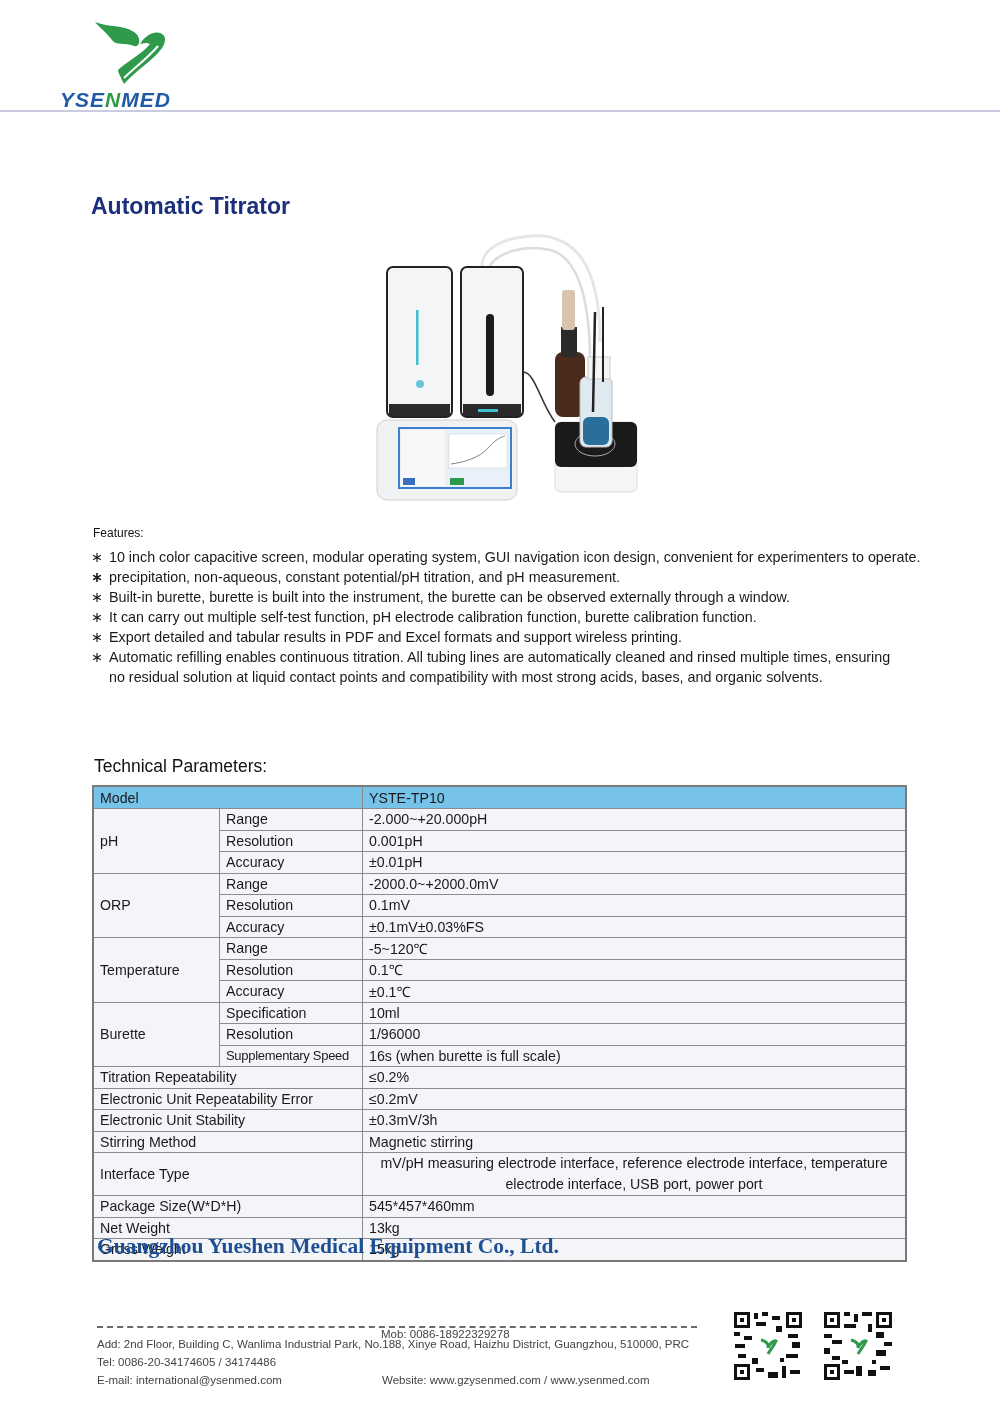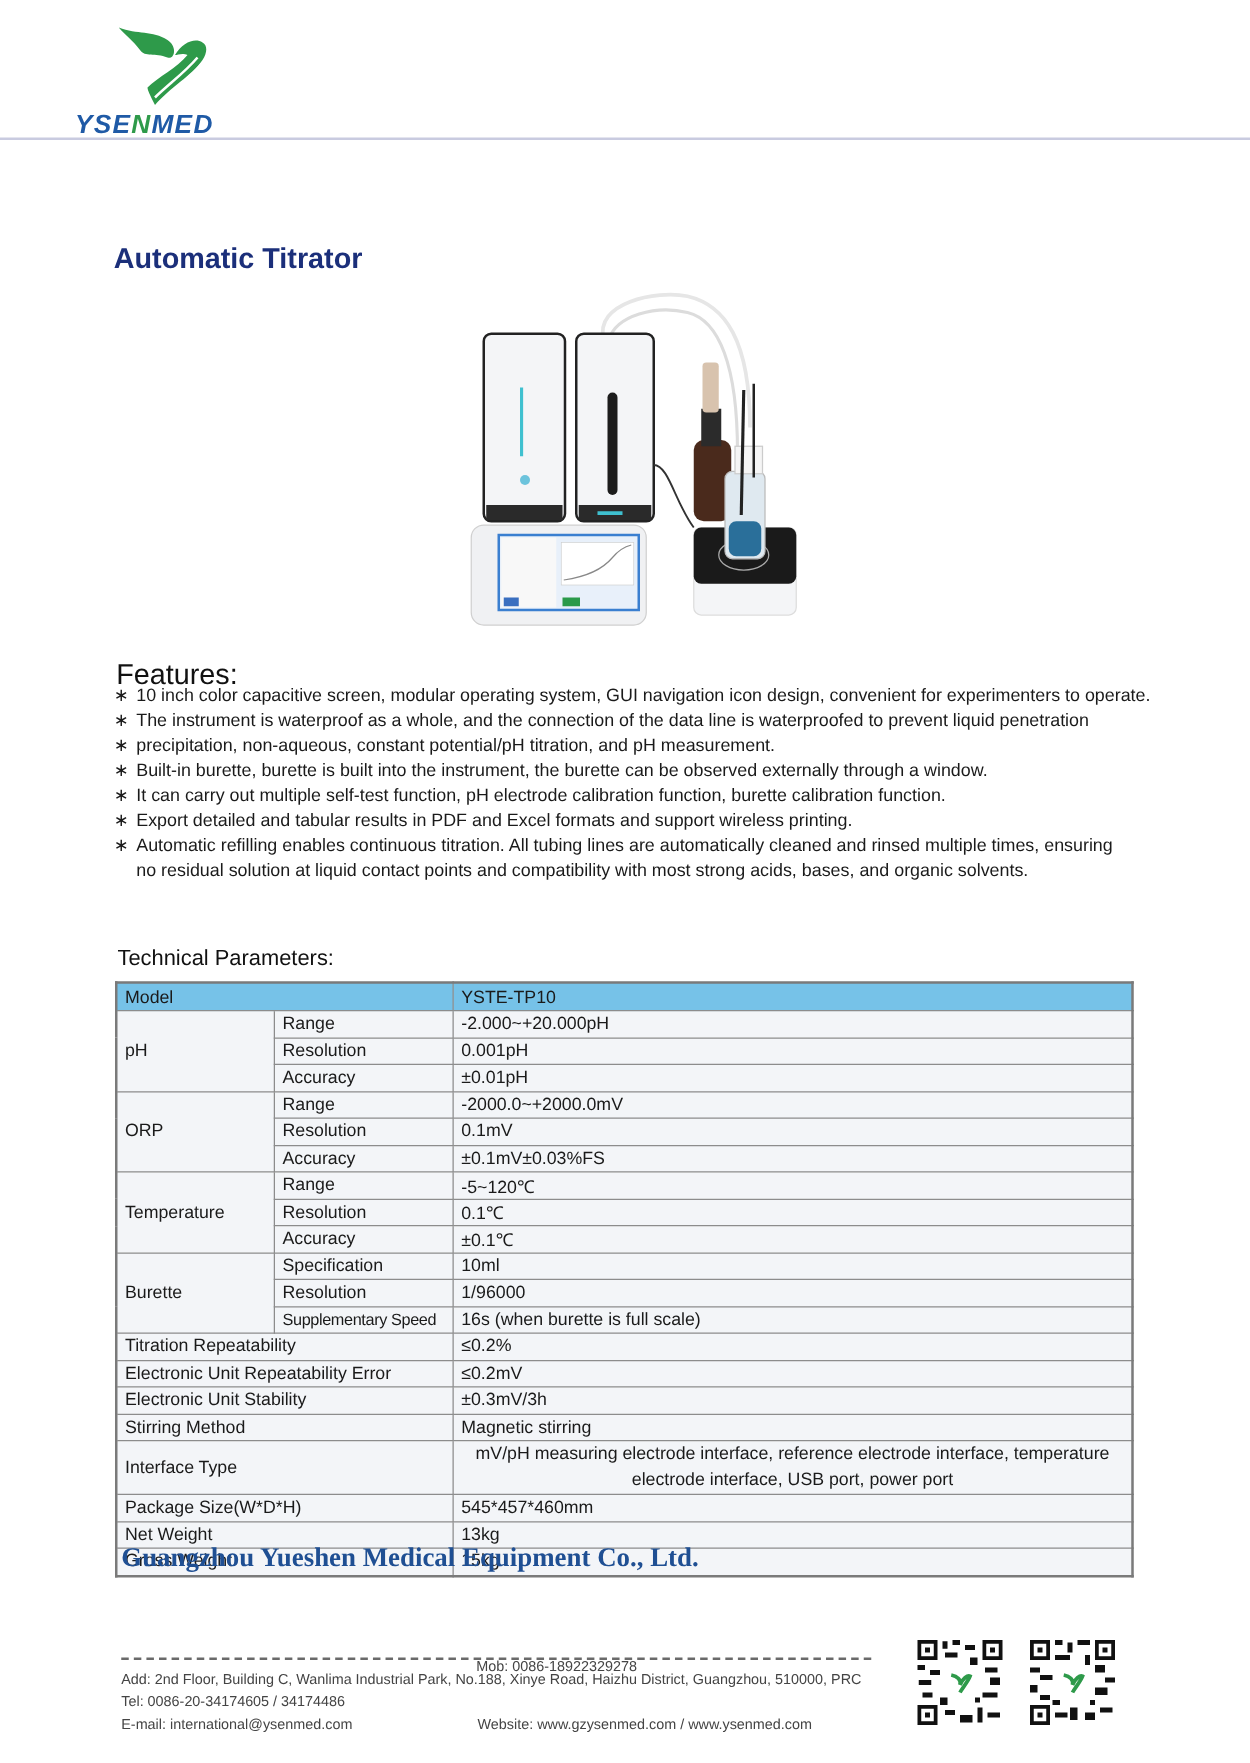--- a/index.html
+++ b/index.html
@@ -13,21 +13,21 @@
                font-weight: bold; font-style: italic; font-size: 21px; letter-spacing: 1px; color: #1f5aa6; }
   .logo-word .n { color: #2e9a4a; }
   .header-rule { left: 0; top: 110px; width: 1000px; height: 2px; background: #c9cbe0; }
 
   .page-title { left: 91px; top: 193px; font-size: 23px; font-weight: bold; color: #1b2f7a; }
 
   
   .product { left: 375px; top: 232px; width: 270px; height: 275px; }
 
   
-  .features-heading { left: 93px; top: 526px; font-size: 23px; color: #111; }
+  .features-heading { left: 93px; top: 526px; font-size: 12px; color: #111; }
   .features { left: 91px; top: 547px; width: 830px; font-size: 14.3px; line-height: 20px; color: #1a1a1a; }
   .feat-item { position: relative; padding-left: 18px; }
   .feat-item .bullet { position: absolute; left: 0; top: 0; }
 
   
   .tech-heading { left: 94px; top: 756px; font-size: 17.5px; color: #111; }
   table.spec { position: absolute; left: 92px; top: 785px; width: 815px; border-collapse: collapse;
                font-size: 14.2px; color: #1a1a1a; }
   table.spec td { border: 1px solid #8c8c8c; padding: 0 6px; height: 20.5px; background: #f3f5f8; vertical-align: middle; }
   table.spec tr.head td { background: #76c2e8; height: 21px; }
@@ -103,21 +103,20 @@
 </div>
 
 <div class="abs features-heading">Features:</div>
 <div class="abs features">
   <div class="feat-item">
     <span class="bullet">∗</span>
     <div>10 inch color capacitive screen, modular operating system, GUI navigation icon design, convenient for experimenters to operate.</div>
   </div>
   <div class="feat-item">
     <span class="bullet">∗</span>
-    <div>The instrument is waterproof as a whole, and the connection of the data line is waterproofed to prevent liquid penetration</div>
   </div>
   <div class="feat-item">
     <span class="bullet">∗</span>
     <div>precipitation, non-aqueous, constant potential/pH titration, and pH measurement.</div>
   </div>
   <div class="feat-item">
     <span class="bullet">∗</span>
     <div>Built-in burette, burette is built into the instrument, the burette can be observed externally through a window.</div>
   </div>
   <div class="feat-item">

